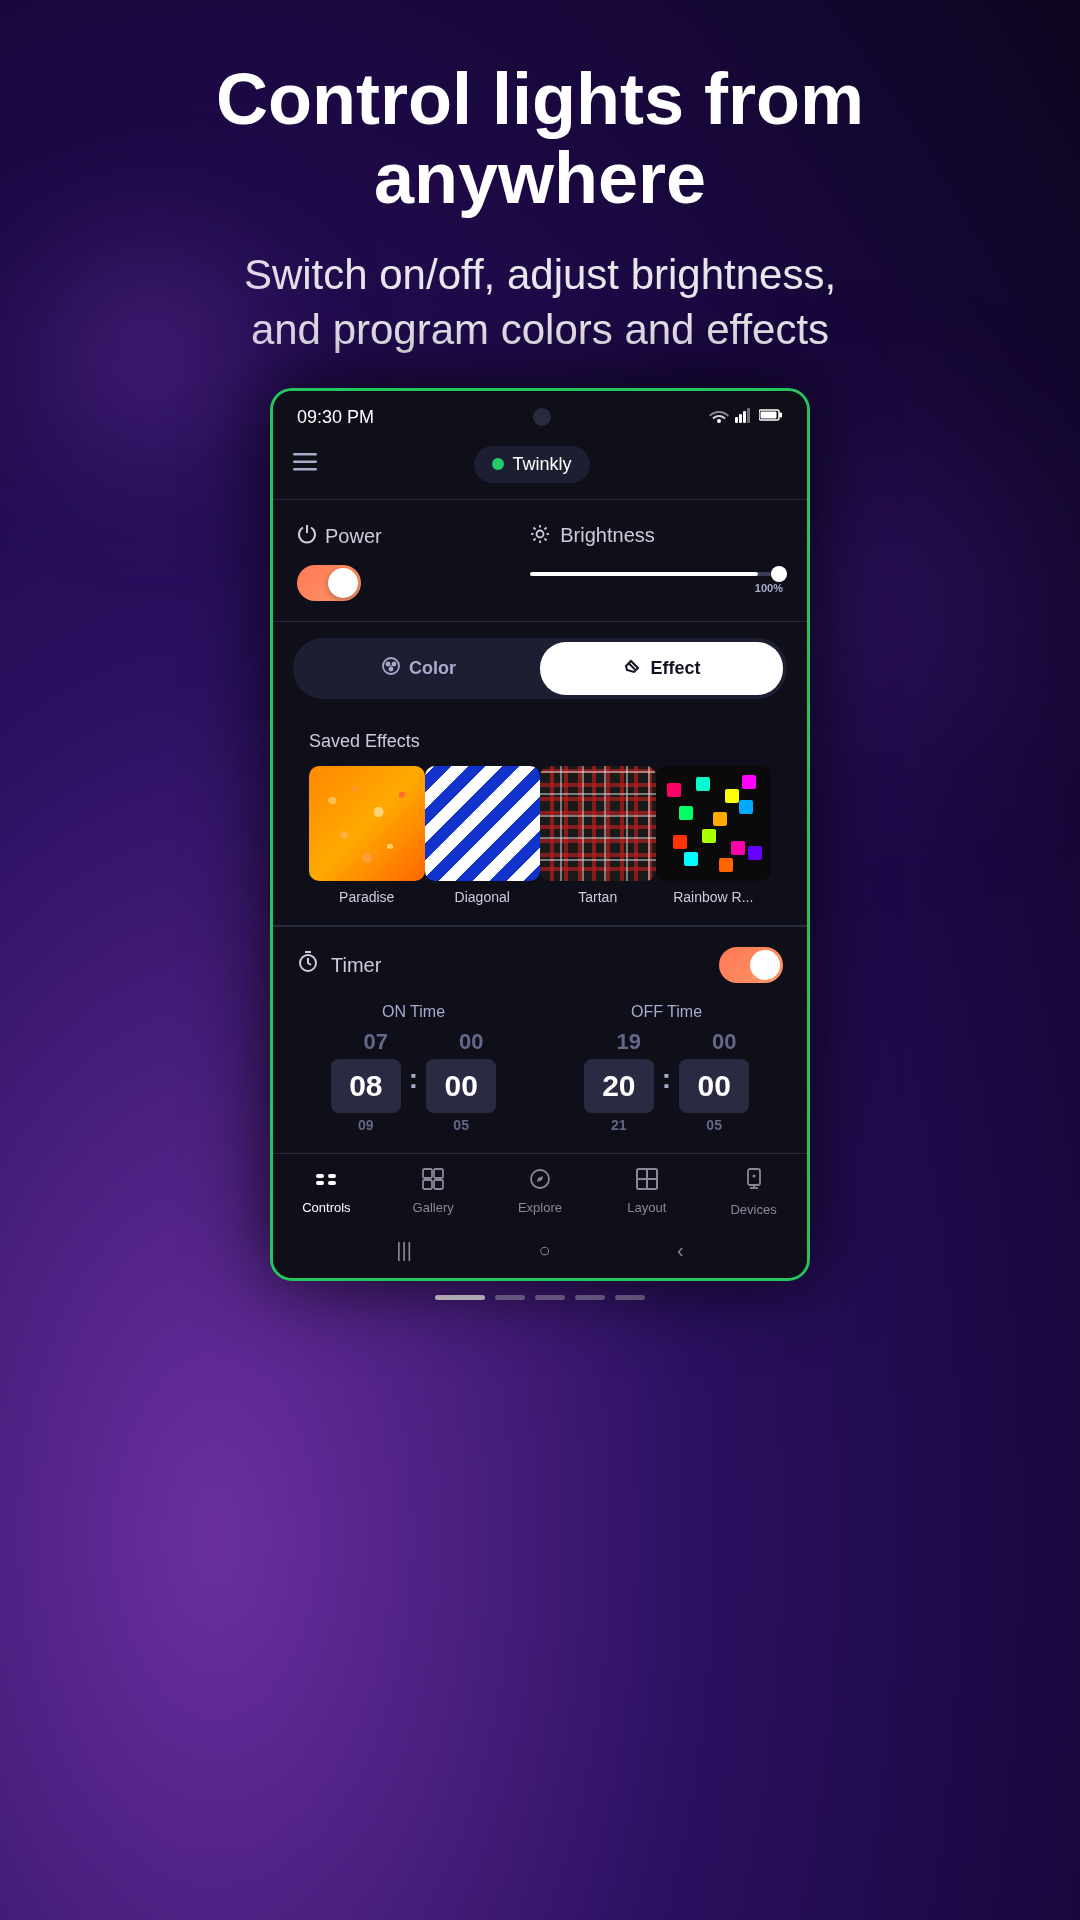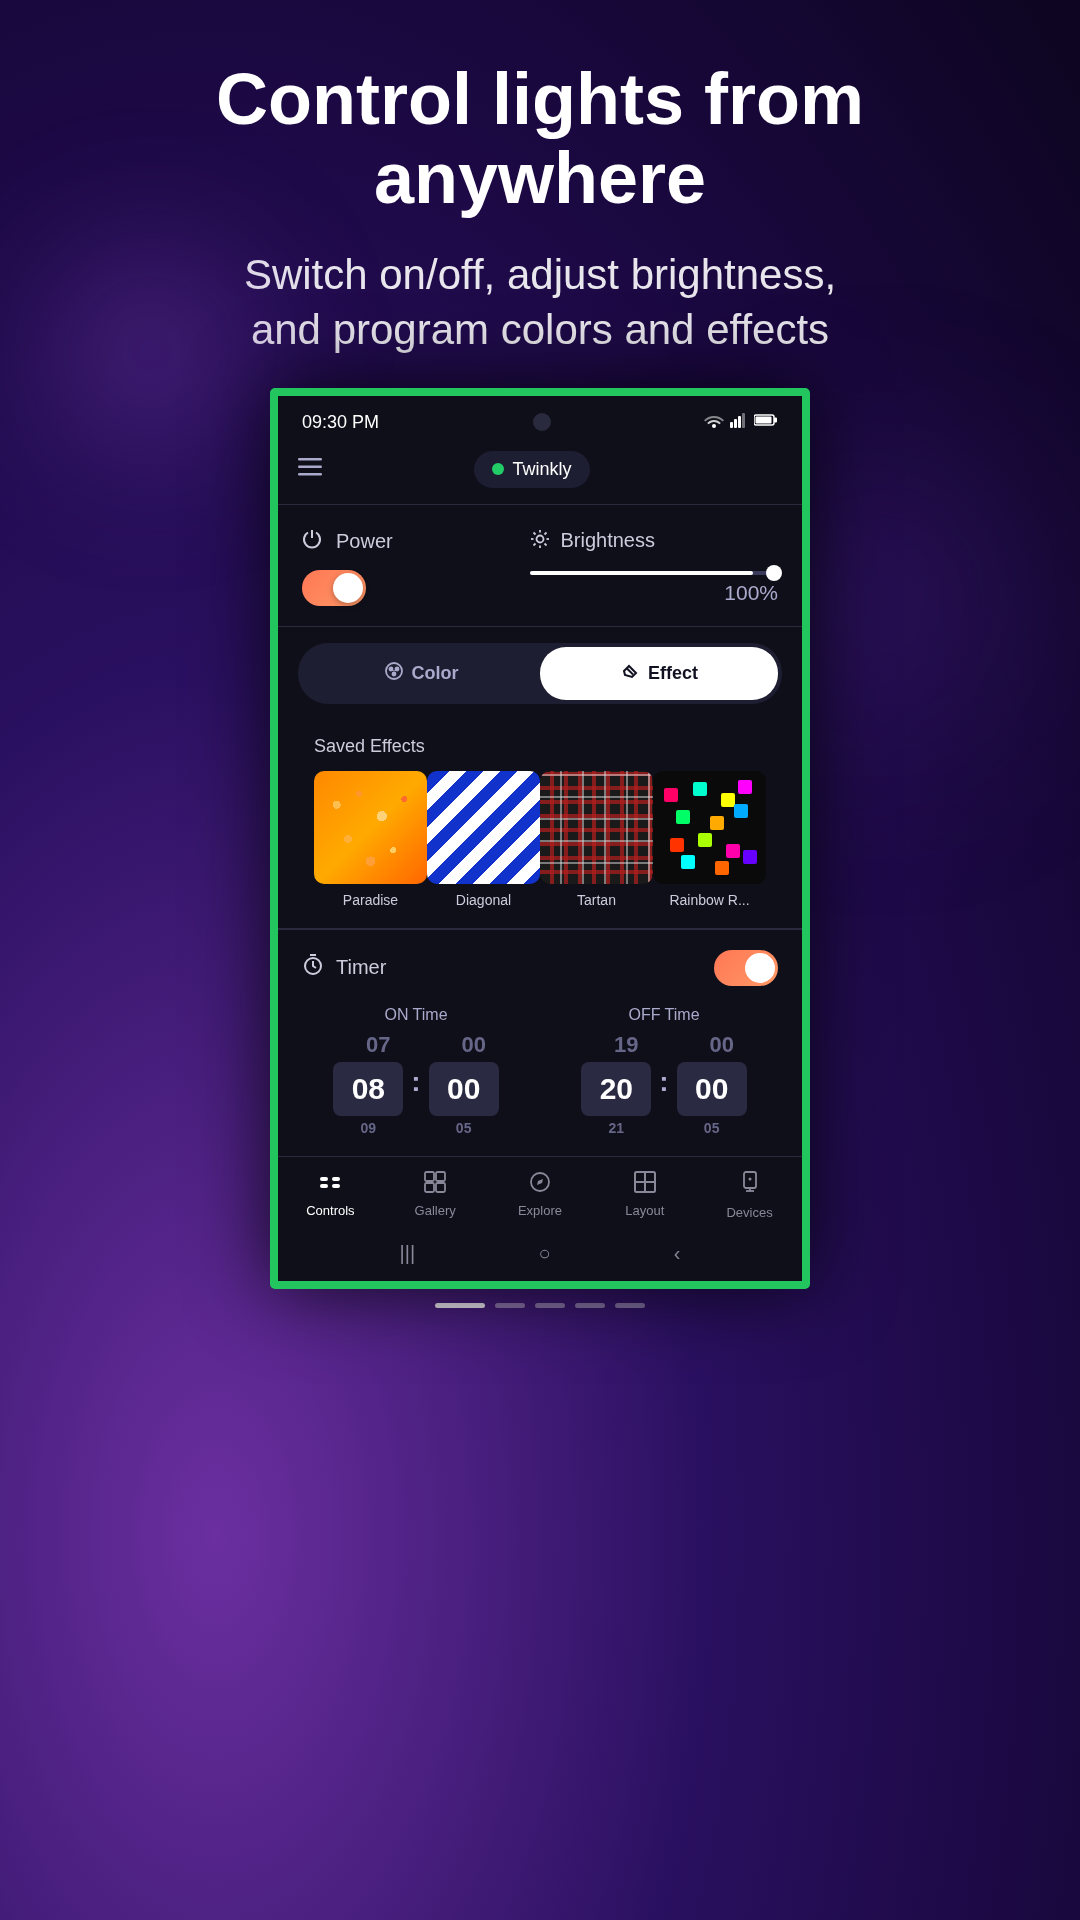--- a/index.html
+++ b/index.html
@@ -46,22 +46,22 @@
       line-height: 1.3;
     }
 
     .phone-container {
       width: 540px;
       margin: 0 auto;
       position: relative;
     }
     .phone-frame {
       background: #22c55e;
-      border-radius: 5px;
-      border: 8px solid #22c55e;
+      border-radius: 22px;
+      border: 3px solid #22c55e;
       overflow: hidden;
       box-shadow: 0 0 80px rgba(0,0,0,0.8), inset 0 0 20px rgba(255,255,255,0.05);
       position: relative;
     }
     .phone-inner {
       background: #0f0f1a;
     }
 
     
     .status-bar {
@@ -133,21 +133,21 @@
       padding: 24px 24px 20px;
     }
     .pb-row-labels {
       display: flex;
       align-items: center;
       gap: 0;
     }
     .power-label-group {
       display: flex;
       align-items: center;
-      gap: 14px;
+      gap: 8px;
       width: 48%;
     }
     .brightness-label-group {
       display: flex;
       align-items: flex-start;
       gap: 10px;
     }
     .section-icon {
       font-size: 20px;
       color: #ccccdd;
@@ -197,24 +197,25 @@
     }
     .brightness-slider-thumb {
       width: 16px; height: 16px;
       background: #ffffff;
       border-radius: 50%;
       position: absolute;
       top: -6px;
       right: -4px;
     }
     .brightness-value {
-      font-size: 21px;
+      font-size: 11px;
       color: #aaaacc;
       text-align: right;
       margin-top: 6px;
+      font-weight: bold;
     }
 
     
     .tab-section {
       background: #0f0f1a;
       padding: 16px 20px;
     }
     .tab-row {
       display: flex;
       background: #1e1e32;

